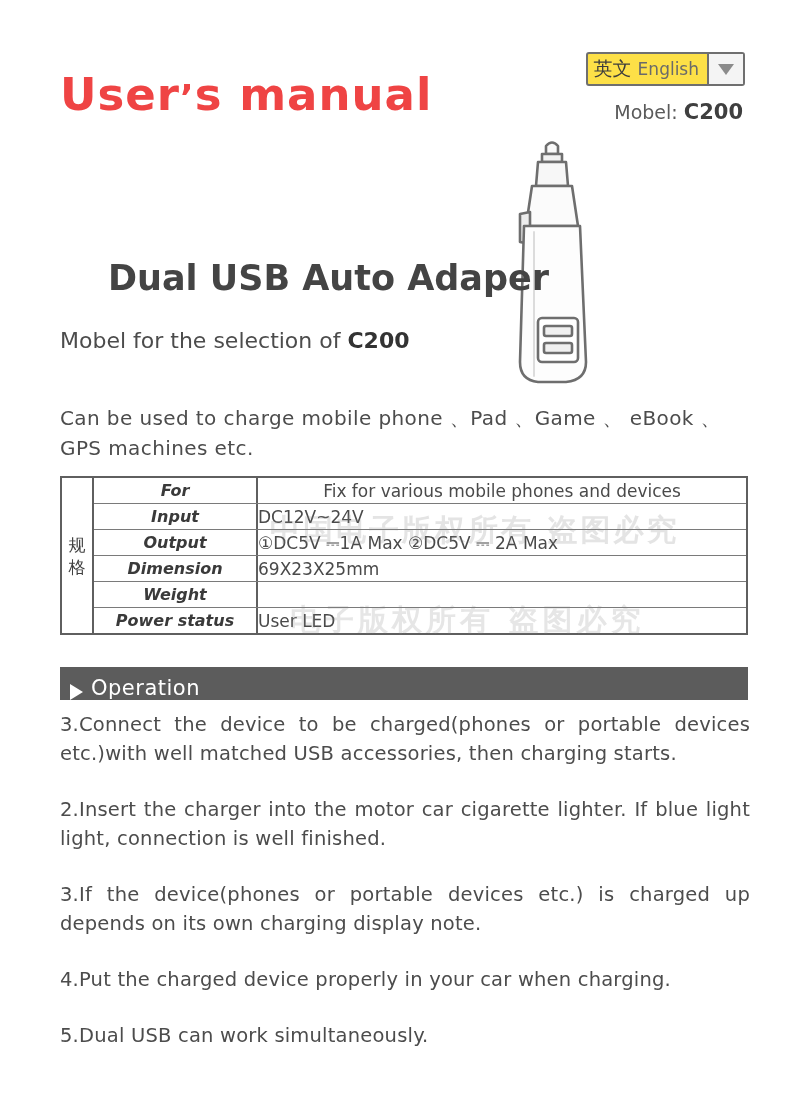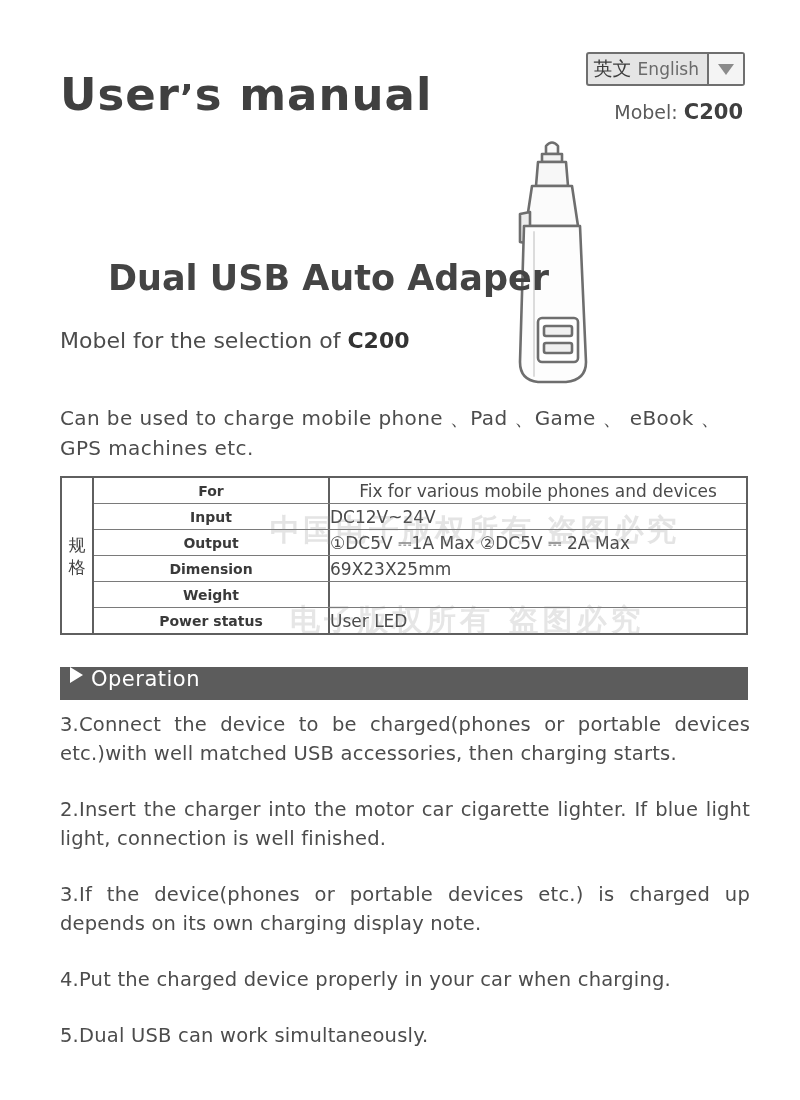--- a/index.html
+++ b/index.html
@@ -25,21 +25,21 @@
 
   
   .lang-select {
     position: absolute;
     top: 52px;
     right: 55px;
     display: flex;
     align-items: stretch;
     border: 2px solid #6f6f6f;
     border-radius: 3px;
-    background: #e5e5e5;
+    background: #fde047;
     height: 34px;
     box-sizing: border-box;
   }
   .lang-inner {
     display: flex;
     align-items: center;
     padding: 0 8px 0 6px;
     gap: 6px;
   }
   .lang-cn {
@@ -82,21 +82,21 @@
   }
 
   
   .title {
     position: absolute;
     top: 68px;
     left: 60px;
     font-size: 45px;
     font-weight: bold;
     letter-spacing: 1px;
-    color: #404040;
+    color: #ef4444;
     font-family: "DejaVu Sans", sans-serif;
   }
   .title .apos { font-size: 36px; }
 
   
   .product {
     position: absolute;
     top: 140px;
     left: 490px;
     width: 250px;
@@ -158,29 +158,29 @@
   }
   .spec-rows { flex: 1; }
   .srow {
     display: flex;
     border-bottom: 1px solid #7a7a7a;
     height: 25px;
     align-items: center;
   }
   .srow:last-child { border-bottom: none; }
   .slabel {
-    width: 236px;
+    width: 164px;
     text-align: center;
     font-weight: bold;
-    font-size: 14px;
+    font-size: 16px;
     color: #3a3a3a;
     border-right: 2px solid #5f5f5f;
     box-sizing: border-box;
     height: 100%;
-    display: flex; align-items: center; justify-content: center;
+    display: flex; align-items: center; justify-content: center; font-style: italic;
   }
   .sval {
     flex: 1;
     padding-left: 0;
     font-size: 17px;
     color: #4a4a4a;
     height: 100%;
     display: flex; align-items: center;
   }
   .sval.center { justify-content: center; padding-left: 0; }
@@ -188,21 +188,21 @@
   
   .section-bar {
     position: absolute;
     top: 667px;
     left: 60px;
     width: 688px;
     height: 33px;
     background: #5c5c5c;
     color: #ffffff;
     display: flex;
-    align-items: flex-start;
+    align-items: flex-end;
     padding-left: 10px;
     box-sizing: border-box;
     gap: 8px;
   }
   .tri {
     width: 0; height: 0;
     border-top: 8px solid transparent;
     border-bottom: 8px solid transparent;
     border-left: 13px solid #ffffff;
   }

